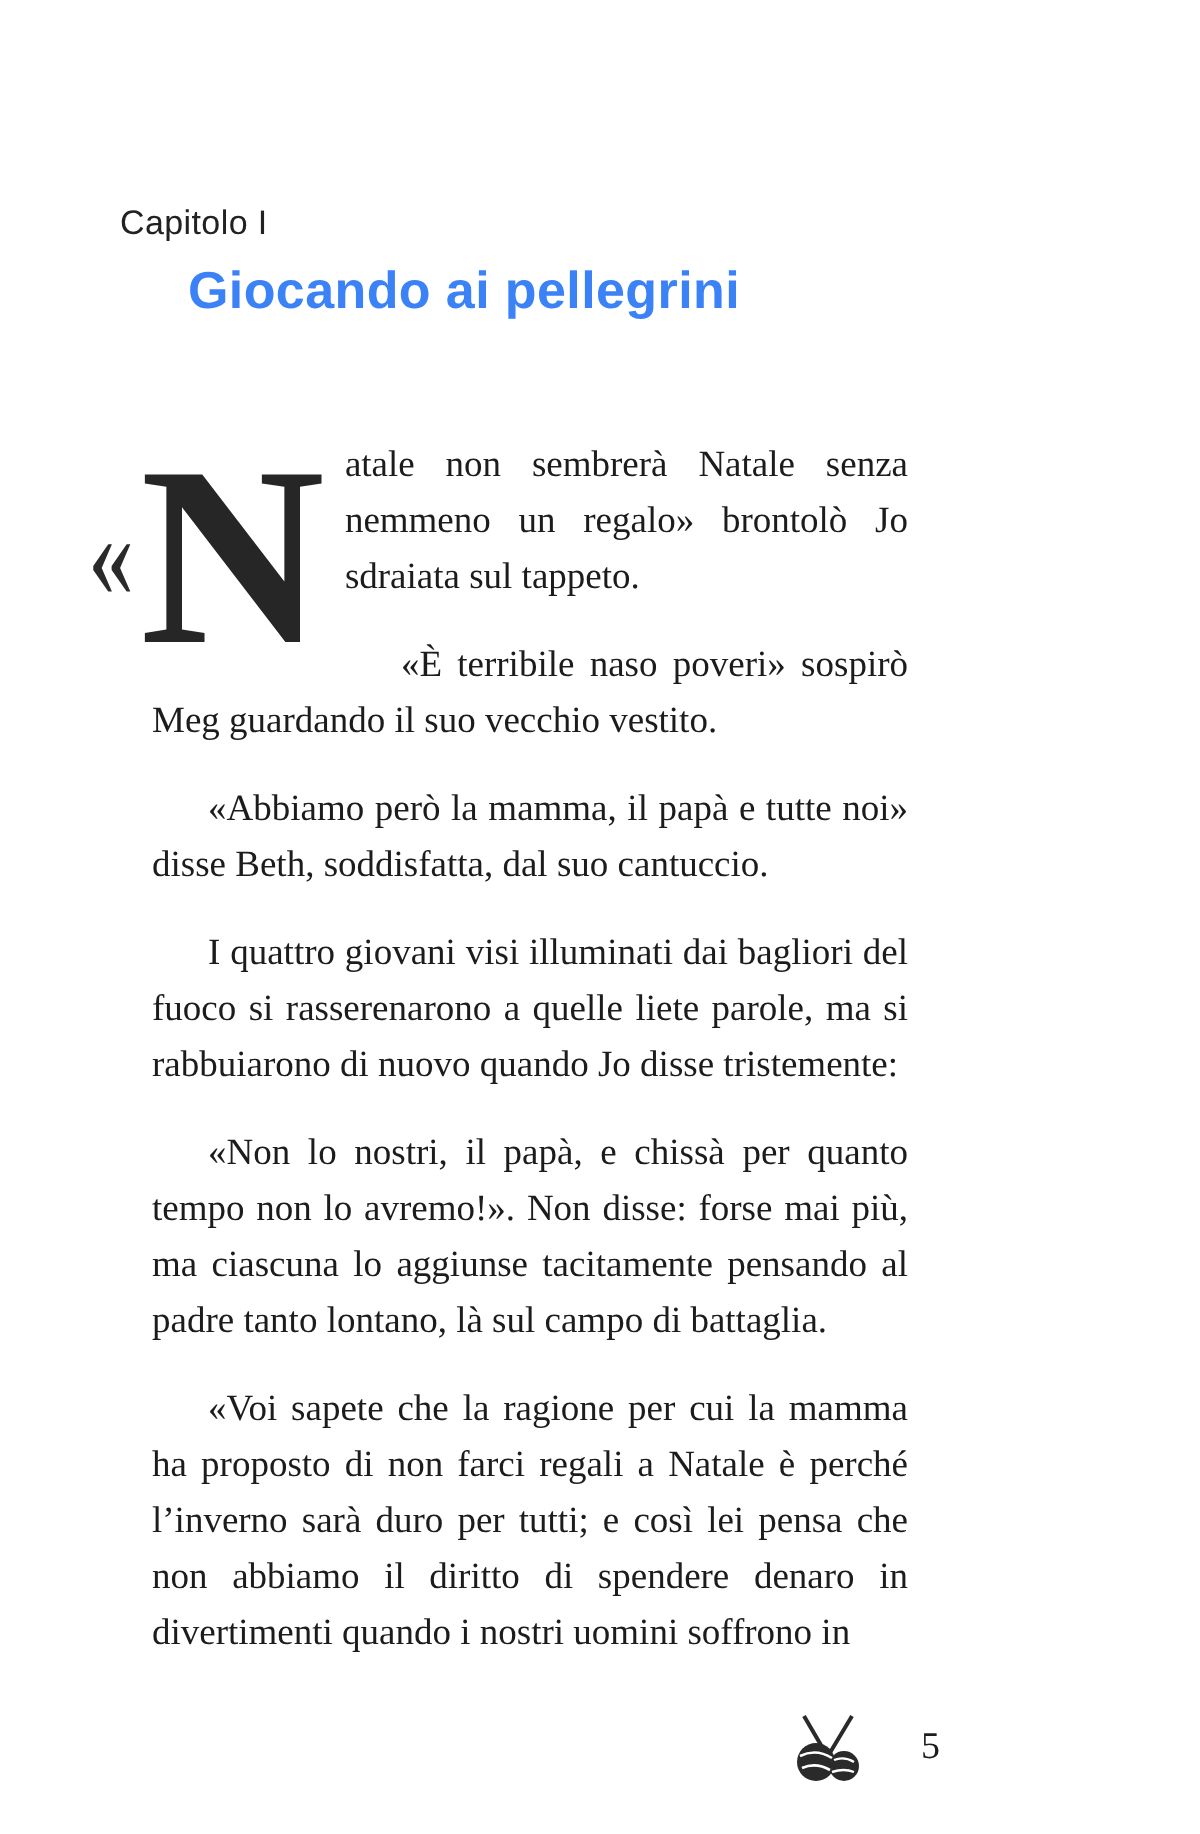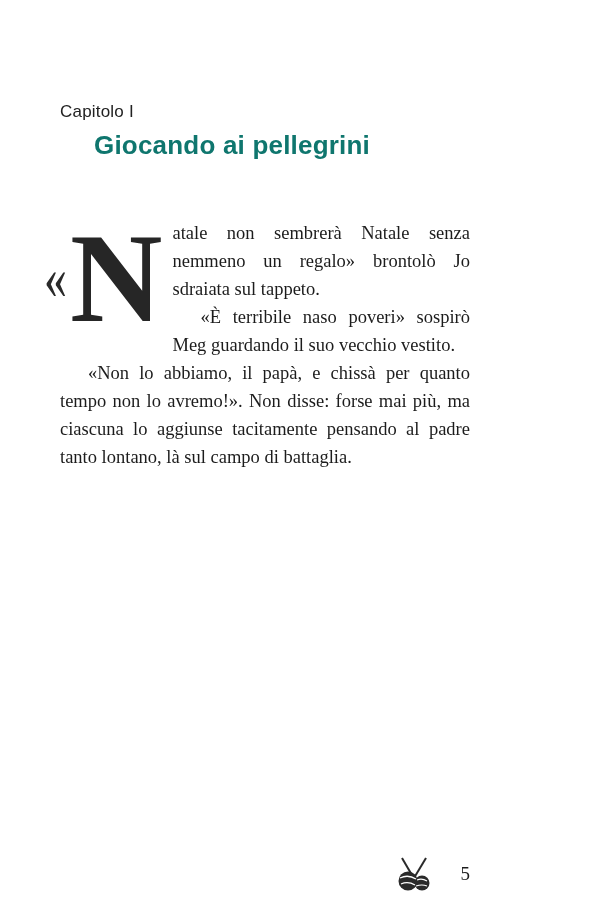--- a/index.html
+++ b/index.html
@@ -24,33 +24,33 @@
     font-size: 17px;
     font-weight: 400;
     color: #222;
     margin: 0 0 8px 0;
     letter-spacing: 0.2px;
   }
   .chapter-title {
     font-family: "Liberation Sans", sans-serif;
     font-size: 26px;
     font-weight: 700;
-    color: #0f766e;
+    color: #3b82f6;
     margin: 0 0 0 34px;
     letter-spacing: 0.2px;
   }
   .body-text {
     margin-top: 58px;
     font-size: 18.5px;
     line-height: 28px;
     text-align: justify;
     hyphens: auto;
   }
   .body-text p {
-    margin: 0;
+    margin: 16px;
     padding: 0;
   }
   .body-text p.indent { text-indent: 28px; }
   .dropcap {
     float: left;
     height: 110px;
     margin: 4px 12px 2px -16px;
     display: flex;
     align-items: center;
   }
@@ -91,21 +91,24 @@
     <p class="chapter-label">Capitolo I</p>
     <h1 class="chapter-title">Giocando ai pellegrini</h1>
 
     <div class="body-text">
       <div class="dropcap">
         <span class="dc-quote">«</span>
           <span class="dc-letter">N</span>
       </div>
       <p>atale non sembrerà Natale senza nemmeno un regalo» brontolò Jo sdraiata sul tappeto.</p>
       <p class="indent">«È terribile naso poveri» sospirò Meg guardando il suo vecchio vestito.</p>
-      <p class="indent">«Non lo abbiamo, il papà, e chissà per quanto tempo non lo avremo!». Non disse: forse mai più, ma ciascuna lo aggiunse tacitamente pensando al padre tanto lontano, là sul campo di battaglia.</p>
+      <p class="indent">«Abbiamo però la mamma, il papà e tutte noi» disse Beth, soddisfatta, dal suo cantuccio.</p>
+      <p class="indent">I quattro giovani visi illuminati dai bagliori del fuoco si rasserenarono a quelle liete parole, ma si rabbuiarono di nuovo quando Jo disse tristemente:</p>
+      <p class="indent">«Non lo nostri, il papà, e chissà per quanto tempo non lo avremo!». Non disse: forse mai più, ma ciascuna lo aggiunse tacitamente pensando al padre tanto lontano, là sul campo di battaglia.</p>
+      <p class="indent">«Voi sapete che la ragione per cui la mamma ha proposto di non farci regali a Natale è perché l’inverno sarà duro per tutti; e così lei pensa che non abbiamo il diritto di spendere denaro in divertimenti quando i nostri uomini soffrono in</p>
     </div>
   </div>
 
   <div class="footer">
     <svg class="yarn-icon" viewBox="0 0 42 34" aria-hidden="true">
       <line x1="9" y1="1" x2="23" y2="25" stroke="#2a2a2a" stroke-width="2"></line>
       <line x1="33" y1="1" x2="18" y2="26" stroke="#2a2a2a" stroke-width="2"></line>
       <circle cx="15" cy="24" r="9.5" fill="#2a2a2a"></circle>
       <circle cx="29" cy="26" r="7.5" fill="#2a2a2a"></circle>
       <path d="M7 21 q8 -4 16 1" stroke="#ffffff" stroke-width="1.3" fill="none"></path>

